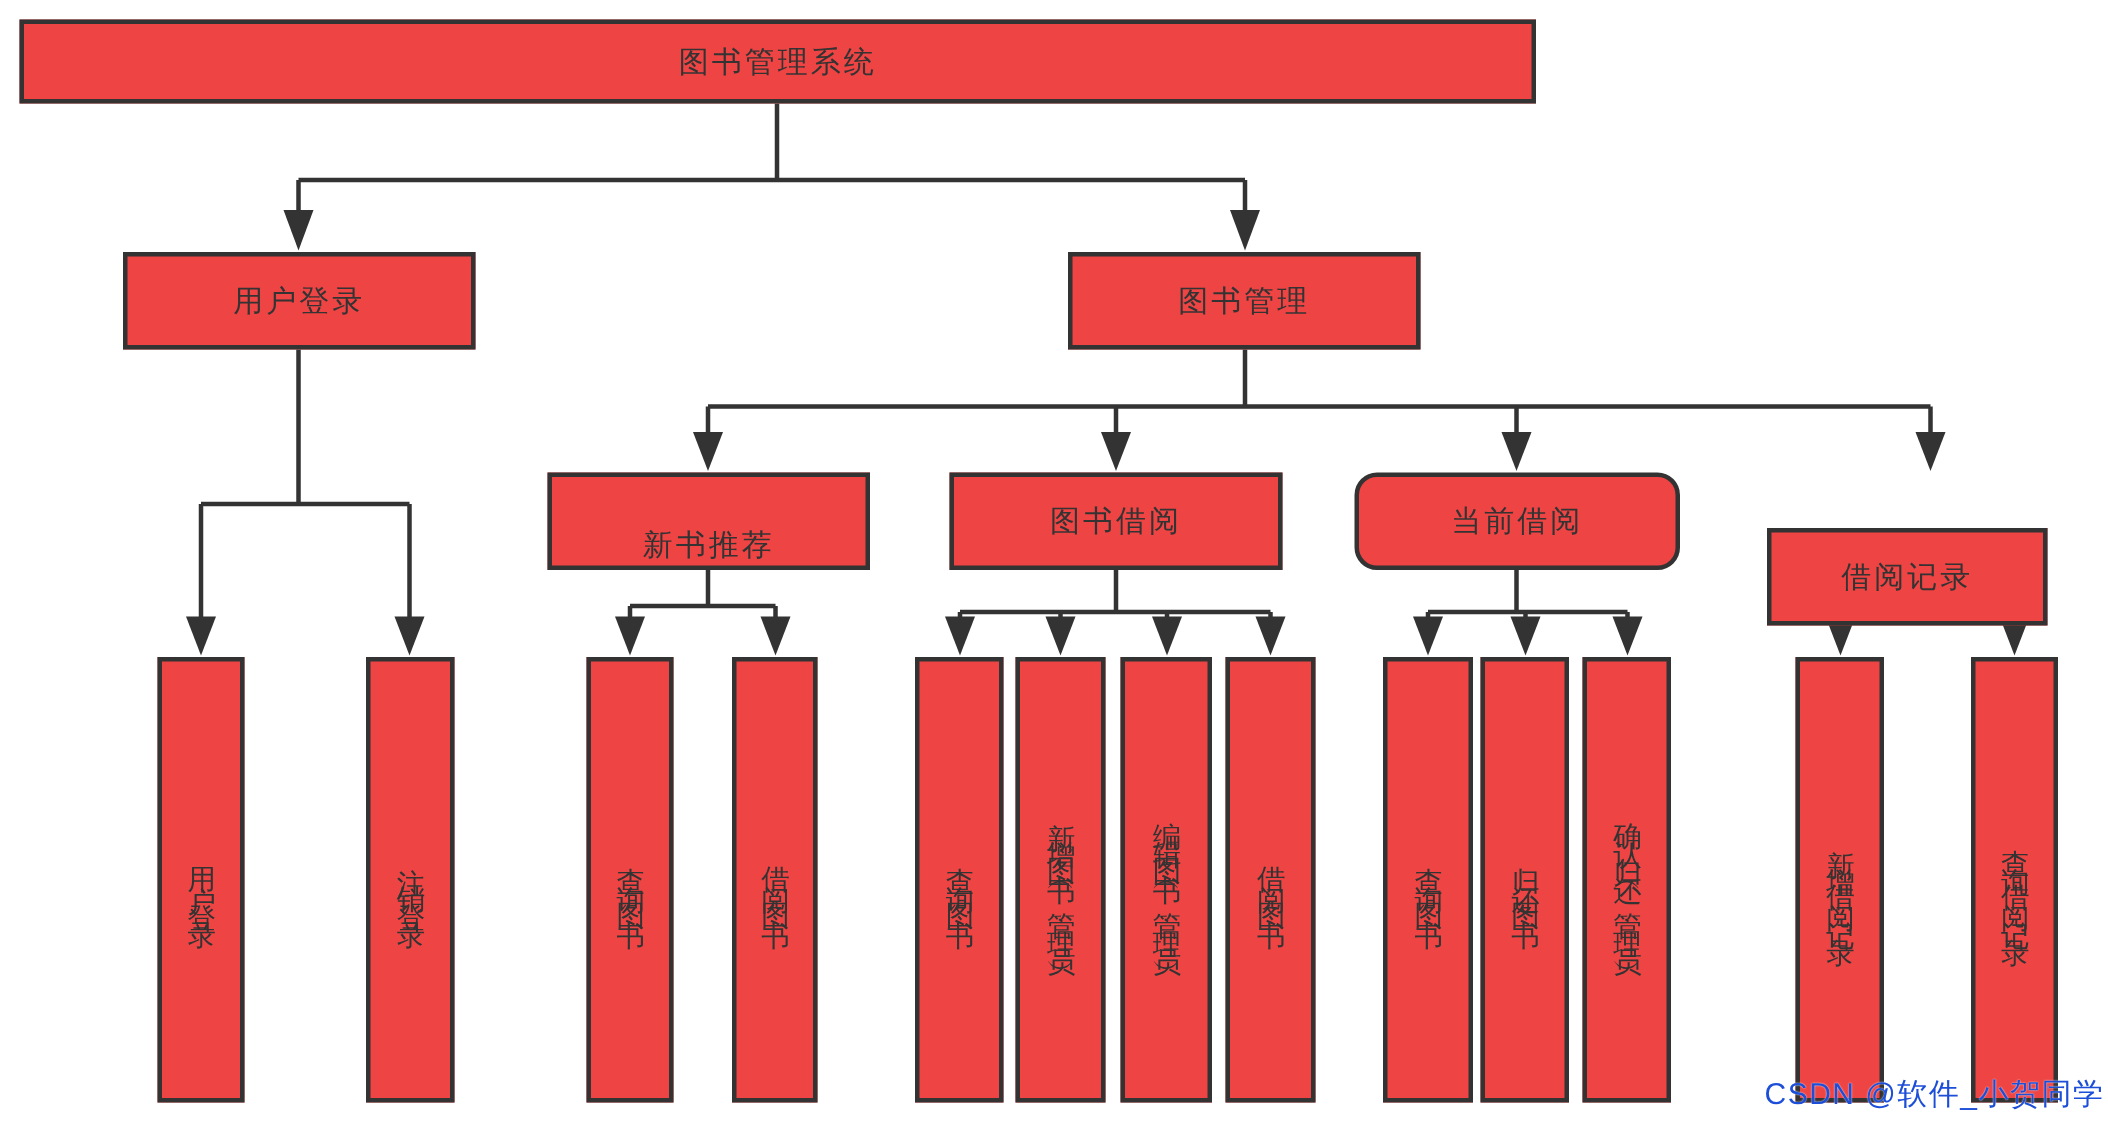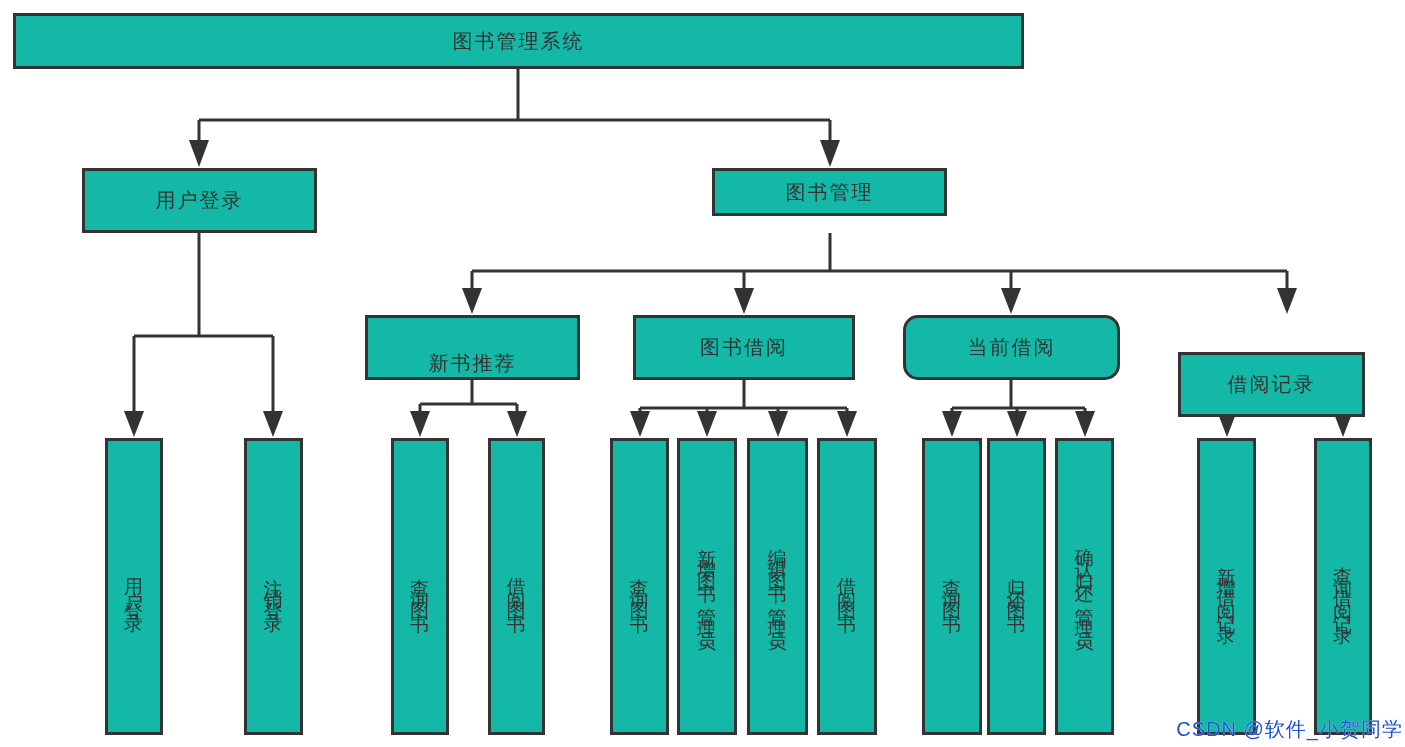--- a/index.html
+++ b/index.html
@@ -19,21 +19,21 @@
   #connectors {
     position: absolute;
     left: 0; top: 0;
     width: 1405px;
     height: 747px;
   }
   .node {
     position: absolute;
     box-sizing: border-box;
     border: 3px solid #333333;
-    background: #14b8a6;
+    background: #ef4444;
     display: flex;
     align-items: center;
     justify-content: center;
     z-index: 2;
   }
   .hlabel {
     font-size: 20px;
     letter-spacing: 2px;
     color: #333333;
     white-space: nowrap;
@@ -96,21 +96,21 @@
     </g>
   </svg>
 
   <div class="node" style="left:13px; top:13px; width:1011px; height:56px;">
     <span class="hlabel">图书管理系统</span>
   </div>
 
   <div class="node" style="left:82px; top:168px; width:235px; height:65px;">
     <span class="hlabel">用户登录</span>
   </div>
-  <div class="node" style="left:712px; top:168px; width:235px; height:48px;">
+  <div class="node" style="left:712px; top:168px; width:235px; height:65px;">
     <span class="hlabel">图书管理</span>
   </div>
 
   <div class="node" style="left:365px; top:315px; width:215px; height:65px;align-items:flex-end;">
     <span class="hlabel">新书推荐</span>
   </div>
   <div class="node" style="left:633px; top:315px; width:222px; height:65px;">
     <span class="hlabel">图书借阅</span>
   </div>
   <div class="node" style="left:903px; top:315px; width:217px; height:65px;border-radius:15px;">

